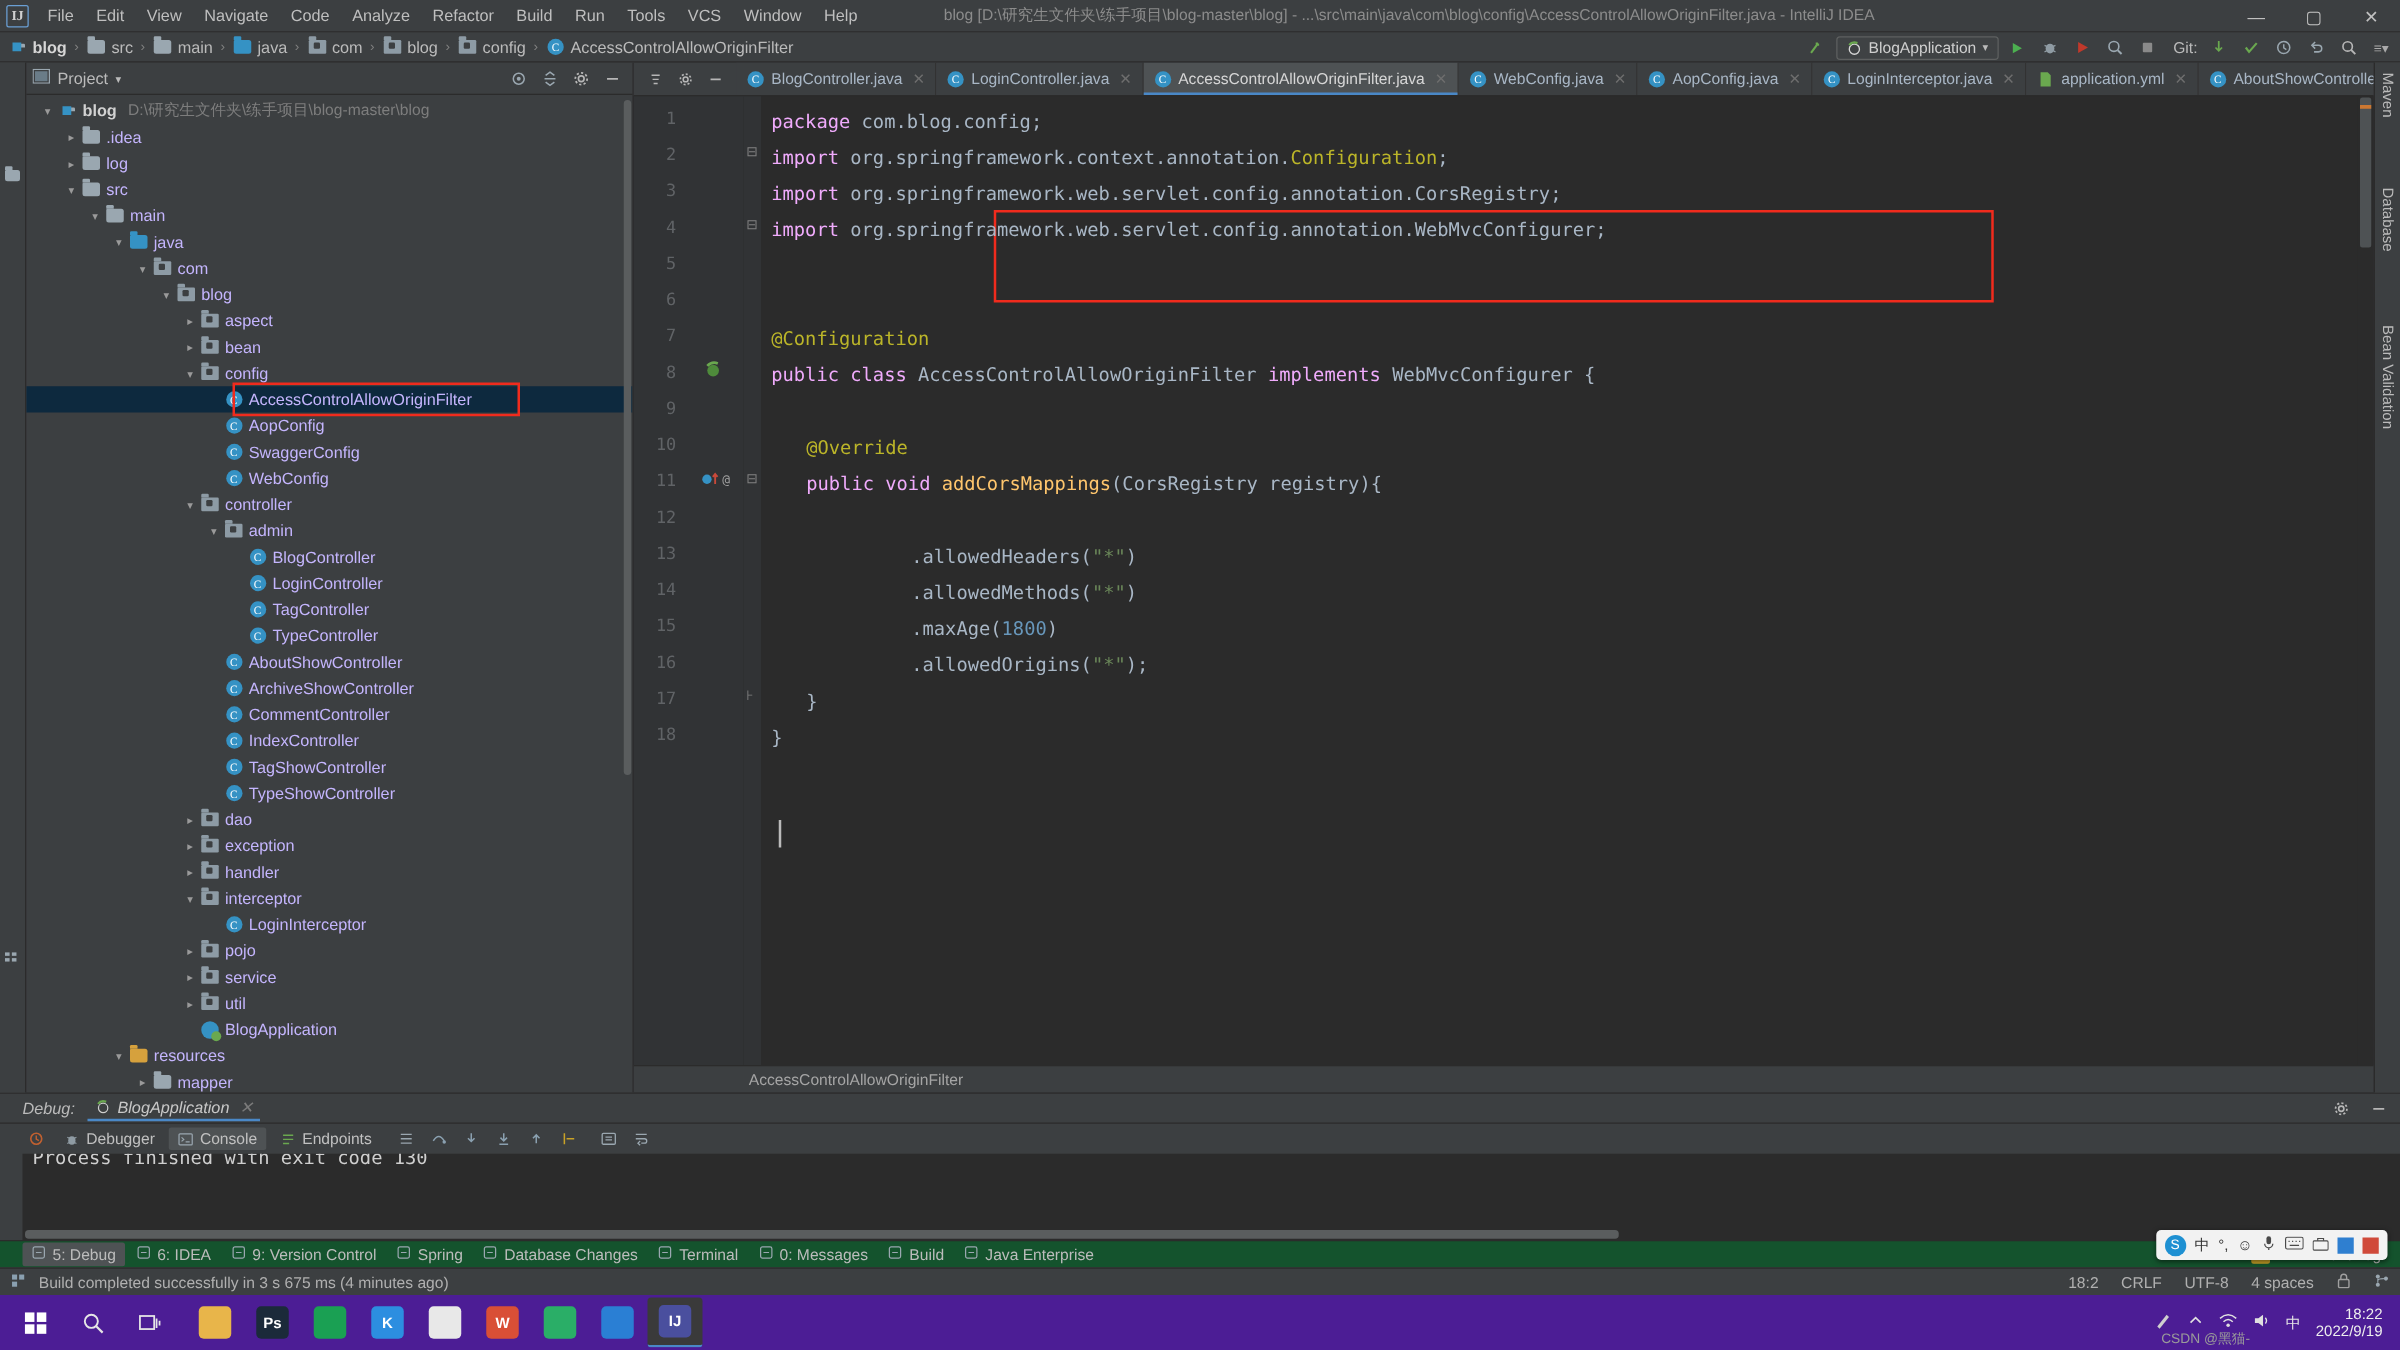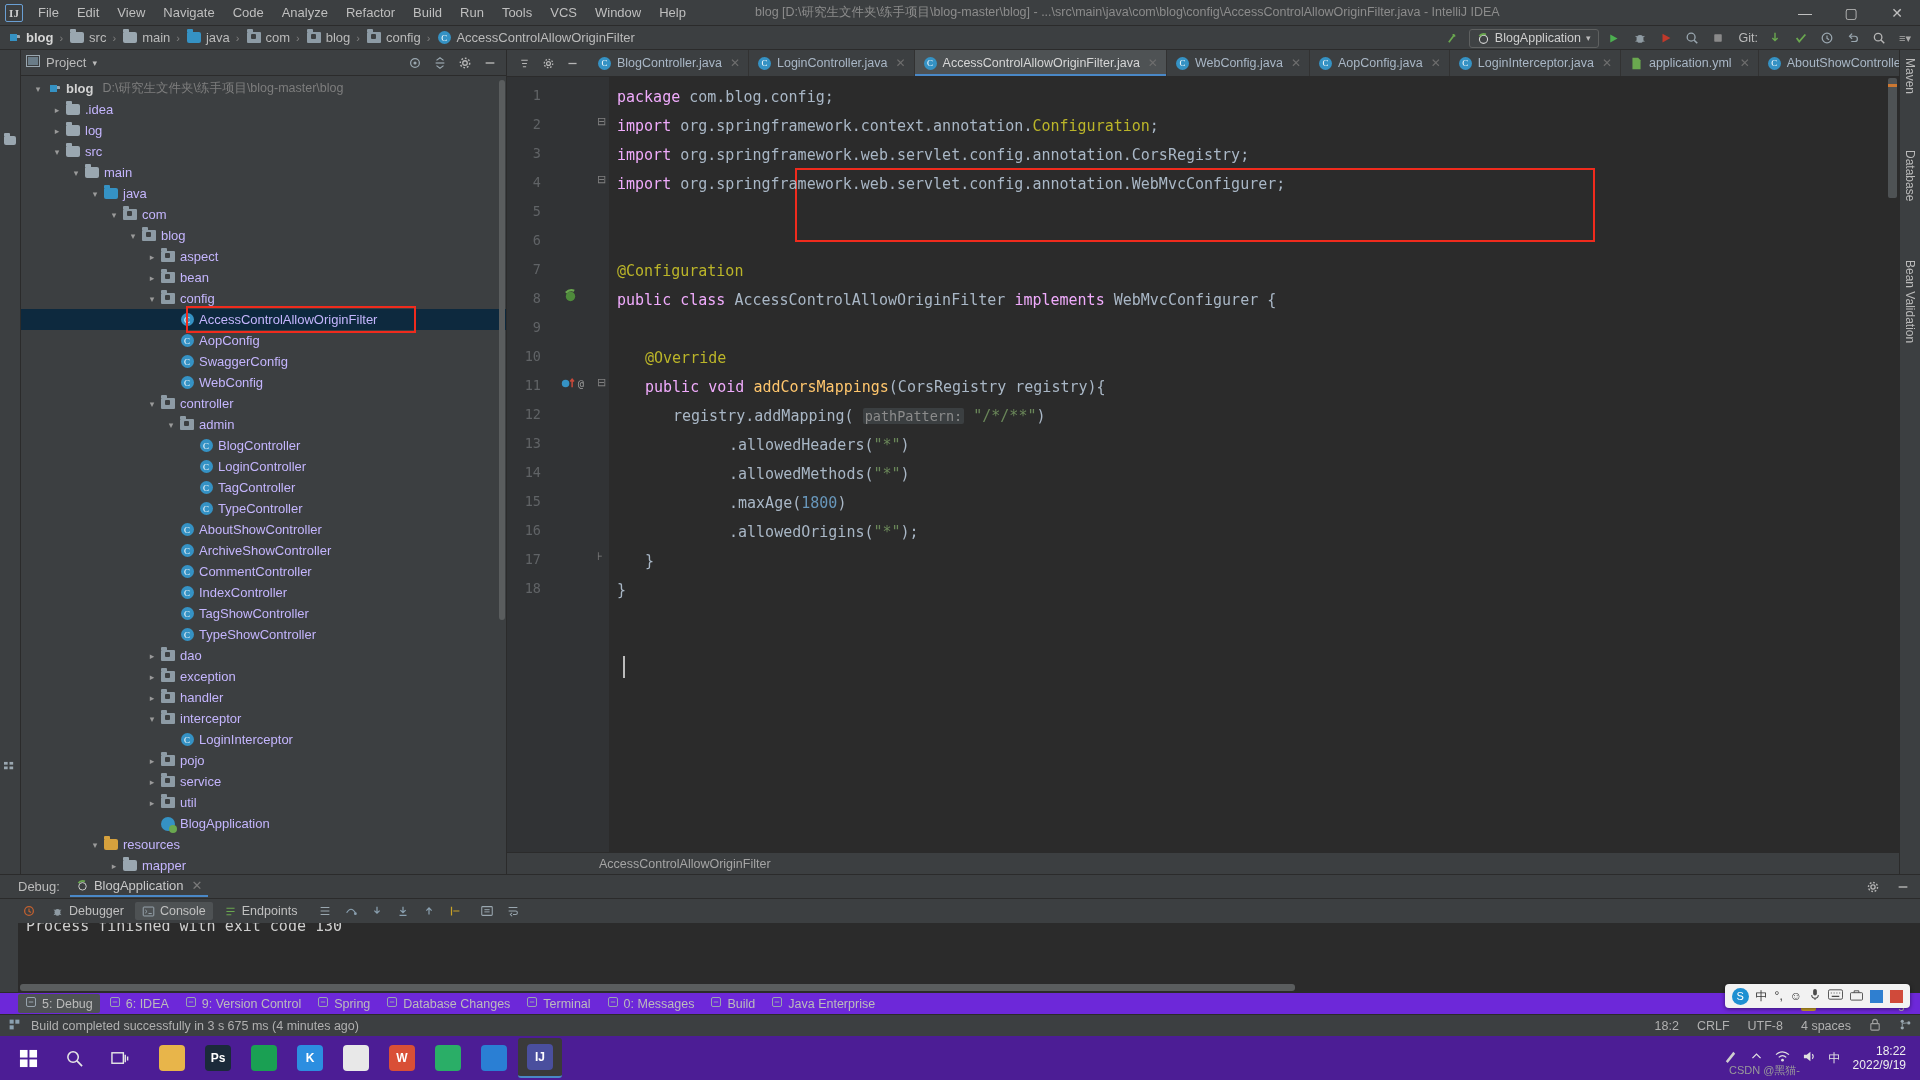--- a/index.html
+++ b/index.html
@@ -90,21 +90,21 @@
 
   
   .rrail{ width:21px; background:#3c3f41; border-left:1px solid #2b2b2b; position:relative; flex:0 0 21px;}
   .rrail .vtext{ position:absolute; white-space:nowrap; font-size:12px; color:#bbbbbb;
      transform-origin:left top; transform:rotate(90deg); left:17px;}
 
   
   .debugpanel{ height:118px; flex:0 0 118px; background:#3c3f41; border-top:1px solid #2b2b2b;
      display:flex; flex-direction:column;}
   .dbgtabsrow{ height:24px; display:flex; align-items:center; padding-left:18px; gap:10px;
-     border-bottom:1px solid #2b2b2b; position:relative;}
+     border-bottom:1px solid #2b2b2b; position:relative;font-style:italic;}
   .dbglabel{ color:#bbbbbb; font-size:13px;}
   .dbgtab{ display:flex; align-items:center; gap:5px; font-size:13px; color:#c8c8c8; padding:2px 6px;
      border-bottom:2px solid #4a88c7;}
   .dbgtab .x{ color:#7a7a7a; margin-left:3px;}
   .dbgright{ position:absolute; right:6px; display:flex; gap:8px; align-items:center;}
   .dbgtoolrow{ height:24px; display:flex; align-items:center; gap:4px; padding-left:18px;}
   .dbgtoolrow .dtab{ display:flex;align-items:center;gap:5px; font-size:12.5px; color:#c0c0c0; padding:2px 7px;}
   .dbgtoolrow .dtab.sel{ background:#4e5254; border-radius:2px;}
   .dbgconsole{ flex:1; background:#2b2b2b; margin:0 0 0 18px; position:relative; overflow:hidden;}
   .conline{ position:absolute; left:8px; font-family:"DejaVu Sans Mono", monospace; font-size:15px; color:#cfcfcf;
@@ -115,21 +115,21 @@
   
   .imebar{ position:absolute; right:10px; bottom:72px; height:24px; background:#f2f2f2;
      border-radius:4px; display:flex; align-items:center; gap:7px; padding:0 7px; color:#333; font-size:12px;
      box-shadow:0 1px 4px rgba(0,0,0,.5);}
   .imebar .sg{ width:17px;height:17px;border-radius:50%;background:#1e90d2;color:#fff;
      display:flex;align-items:center;justify-content:center;font-size:11px;}
   .imebar .bluebox{ width:13px;height:13px;background:#2f7fd0;}
   .imebar .redbox2{ width:13px;height:13px;background:#d04a3a;}
 
   
-  .toolbar-bottom{ height:22px; flex:0 0 22px; background:#6d28d9; border-top:1px solid #2b2b2b;
+  .toolbar-bottom{ height:22px; flex:0 0 22px; background:#14532d; border-top:1px solid #2b2b2b;
      display:flex; align-items:center; padding-left:18px; gap:2px; font-size:12.5px; color:#bcbcbc;}
   .twbtn{ display:flex; align-items:center; gap:5px; padding:2px 7px; border-radius:2px; white-space:nowrap;}
   .twbtn.sel{ background:#4e5254; }
   .tw-right{ margin-left:auto; display:flex; align-items:center; gap:8px; padding-right:8px;}
   .evbadge{ width:15px;height:15px; background:#c9a227; color:#1d1d1d; border-radius:2px; font-size:11px;
      display:flex;align-items:center;justify-content:center; font-weight:bold;}
 
   
   .statusbar{ height:22px; flex:0 0 22px; background:#3c3f41; border-top:1px solid #2b2b2b;
      display:flex; align-items:center; padding:0 8px; font-size:12.5px; color:#b0b0b0; gap:10px;}
@@ -782,21 +782,20 @@
             <div class="cl" style="top: 35px; left: 8px;"><span class="kw">import </span><span class="pln">org.springframework.context.annotation.</span><span class="ann">Configuration</span><span class="pln">;</span></div>
             <div class="cl" style="top: 64px; left: 8px;"><span class="kw">import </span><span class="pln">org.springframework.web.servlet.config.annotation.CorsRegistry;</span></div>
             <div class="cl" style="top: 93px; left: 8px;"><span class="kw">import </span><span class="pln">org.springframework.web.servlet.config.annotation.WebMvcConfigurer;</span></div>
             <div class="cl" style="top: 122px; left: 8px;"></div>
             <div class="cl" style="top: 151px; left: 8px;"></div>
             <div class="cl" style="top: 180px; left: 8px;"><span class="ann">@Configuration</span></div>
             <div class="cl" style="top: 209px; left: 8px;"><span class="kw">public class </span><span class="pln">AccessControlAllowOriginFilter </span><span class="kw">implements </span><span class="pln">WebMvcConfigurer </span><span class="pln">{</span></div>
             <div class="cl" style="top: 238px; left: 8px;"></div>
             <div class="cl" style="top: 267px; left: 36px;"><span class="ann">@Override</span></div>
             <div class="cl" style="top: 296px; left: 36px;"><span class="kw">public void </span><span class="mth">addCorsMappings</span><span class="pln">(CorsRegistry registry){</span></div>
-            <div class="cl" style="top: 325px; left: 64px;"><span class="pln">registry.addMapping( </span><span class="hintp">pathPattern:</span><span class="pln"> </span><span class="str">"/*/**"</span><span class="pln">)</span></div>
             <div class="cl" style="top: 354px; left: 120px;"><span class="pln">.allowedHeaders(</span><span class="str">"*"</span><span class="pln">)</span></div>
             <div class="cl" style="top: 383px; left: 120px;"><span class="pln">.allowedMethods(</span><span class="str">"*"</span><span class="pln">)</span></div>
             <div class="cl" style="top: 412px; left: 120px;"><span class="pln">.maxAge(</span><span class="num">1800</span><span class="pln">)</span></div>
             <div class="cl" style="top: 441px; left: 120px;"><span class="pln">.allowedOrigins(</span><span class="str">"*"</span><span class="pln">);</span></div>
             <div class="cl" style="top: 470px; left: 36px;"><span class="pln">}</span></div>
             <div class="cl" style="top: 499px; left: 8px;"><span class="pln">}</span></div>
           </div>
         <div class="edscroll">
           <div class="thumb"></div>
           <div class="errmark" style="top:7px;background:#cc7832;"></div>

